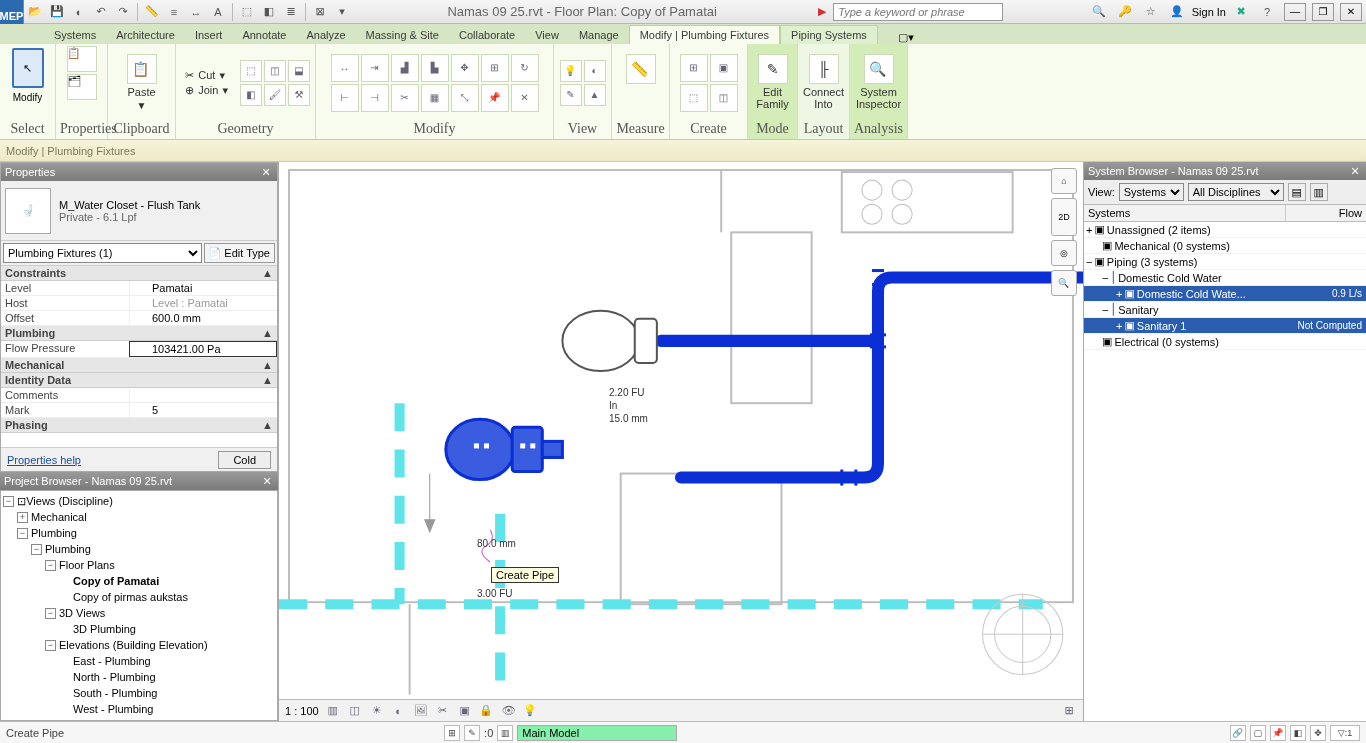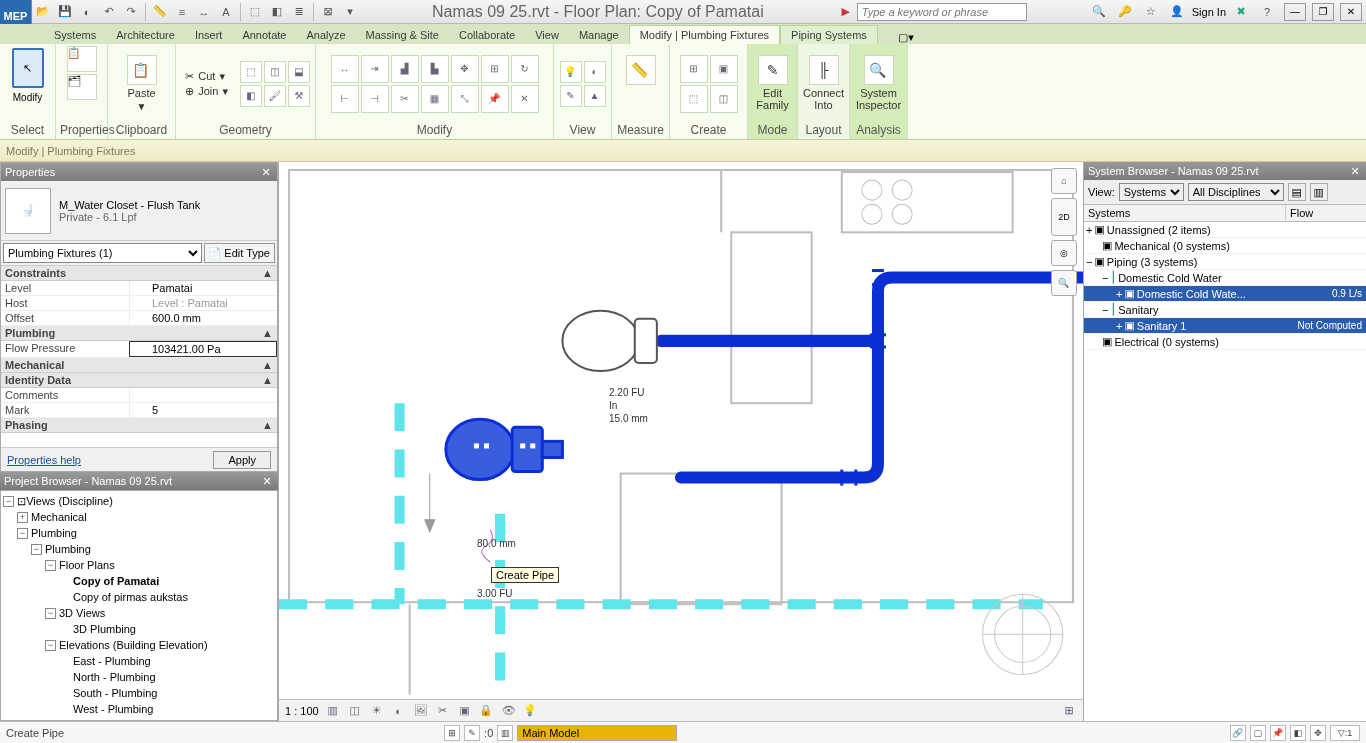--- a/index.html
+++ b/index.html
@@ -1,37 +1,37 @@
 <!DOCTYPE html>
 <html><head>
 <meta charset="utf-8">
 <style>
 *{box-sizing:border-box;margin:0;padding:0;font-family:"Segoe UI",Tahoma,sans-serif;font-size:11px;}
 body{background:#e8e8e8;width:1366px;height:743px;overflow:hidden;position:relative;}
 
 .qat{height:24px;background:linear-gradient(#f6f6f6,#e4e4e4);border-bottom:1px solid #b8b8b8;display:flex;align-items:center;}
-.qat .app-btn{width:32px;height:24px;background:#2a6ab0;color:#fff;font-weight:bold;display:flex;align-items:flex-end;justify-content:center;padding-bottom:2px;font-size:9px;border-right:1px solid #888;}
+.qat .app-btn{width:24px;height:24px;background:#2a6ab0;color:#fff;font-weight:bold;display:flex;align-items:flex-end;justify-content:center;padding-bottom:2px;font-size:9px;border-right:1px solid #888;}
 .qat .qbtn{width:22px;height:22px;display:inline-flex;align-items:center;justify-content:center;color:#555;cursor:pointer;}
 .qat .sep{width:1px;height:18px;background:#bbb;margin:0 3px;}
-.qat .title{flex:0 0 auto;margin:0 auto;color:#666;font-size:16px;padding:0 10px;}
+.qat .title{flex:0 0 auto;margin:0 auto;color:#666;font-size:13px;padding:0 10px;}
 .qat .search{width:170px;height:18px;border:1px solid #999;background:#fff;color:#999;font-style:italic;padding:0 4px;}
 .qat .right{margin-left:auto;display:flex;align-items:center;gap:4px;padding-right:4px;}
 .qat .winbtn{width:22px;height:18px;border:1px solid #999;display:inline-flex;align-items:center;justify-content:center;font-size:10px;margin-left:2px;}
 
 .tabs{height:20px;background:#d6e6c4;display:flex;align-items:flex-end;padding-left:44px;}
 .tab{padding:3px 10px;color:#3a3a3a;font-size:11px;cursor:pointer;}
 .tab.ctx{background:#dff0d0;border:1px solid #b8d49a;border-bottom:none;}
 .tab.ctx.active{background:#f7fcef;}
 
 .ribbon{height:96px;background:#f7fcef;border-bottom:1px solid #b8d49a;display:flex;}
 .panel{border-right:1px solid #cfe2bd;display:flex;flex-direction:column;align-items:center;padding:2px 4px 0;}
 .panel.mode{background:#d4ecb8;}
 .panel.analysis{background:#d4ecb8;}
 .panel .body{flex:1;display:flex;align-items:center;gap:2px;}
-.panel .label{font-size:12px;color:#555;padding:2px 0;text-align:center;width:100%;}
+.panel .label{font-size:14px;color:#555;padding:2px 0;text-align:center;width:100%;font-family:Liberation Serif, serif;}
 .bigbtn{width:42px;height:66px;display:flex;flex-direction:column;align-items:center;justify-content:flex-start;padding-top:4px;gap:2px;font-size:10px;text-align:center;color:#333;}
 .bigbtn .ic{width:30px;height:30px;border:1px solid #cbdab9;background:#fff;display:flex;align-items:center;justify-content:center;font-size:14px;}
 .smgrid{display:grid;grid-template-columns:repeat(3,22px);grid-auto-rows:22px;gap:2px;}
 .smgrid .c{border:1px solid #cbdab9;background:#fff;display:flex;align-items:center;justify-content:center;font-size:10px;color:#667;}
 .geom-txt{display:flex;flex-direction:column;gap:2px;margin-left:4px;}
 .geom-txt .row{display:flex;align-items:center;gap:4px;font-size:11px;color:#333;}
 
 .ctxbar{height:22px;background:linear-gradient(#f7f3da,#eeeac8);border-bottom:1px solid #cfcba0;display:flex;align-items:center;padding-left:6px;color:#7a7a5a;font-size:12px;}
 
 .main{display:flex;height:calc(743px - 24px - 20px - 96px - 22px - 22px);}
@@ -69,30 +69,30 @@
 .vcbar .ic{width:16px;height:16px;display:inline-flex;align-items:center;justify-content:center;color:#667;}
 .navwheel{position:absolute;top:6px;right:6px;display:flex;flex-direction:column;gap:4px;}
 .navwheel .w{width:26px;height:26px;border:1px solid #aaa;border-radius:3px;background:#f8f8f8;display:flex;align-items:center;justify-content:center;font-size:9px;}
 
 .rightcol{width:282px;display:flex;flex-direction:column;}
 .sb-toolbar{background:#eee;border-bottom:1px solid #bbb;padding:3px 4px;display:flex;align-items:center;gap:4px;}
 .sb-toolbar select{height:18px;border:1px solid #888;font-size:11px;}
 .sb-grid{flex:1;background:#fff;overflow:auto;}
 .sb-head{display:flex;background:#f2f2f2;border-bottom:1px solid #bbb;}
 .sb-head .c1{flex:1;padding:2px 4px;border-right:1px solid #ccc;}
-.sb-head .c2{width:80px;padding:2px 4px;}
+.sb-head .c2{width:80px;padding:2px 4px;text-align:right;}
 .sb-row{display:flex;border-bottom:1px solid #f2f2f2;height:16px;align-items:center;}
 .sb-row.sel{background:#2a5db0;color:#fff;}
 .sb-row .c1{flex:1;padding:0 2px;display:flex;align-items:center;gap:2px;}
 .sb-row .c2{width:80px;padding:0 4px;text-align:right;font-size:10px;}
 
 .status{position:absolute;bottom:0;left:0;right:0;height:22px;background:#f6f6f6;border-top:1px solid #bbb;display:flex;align-items:center;padding:0 6px;font-size:11px;color:#444;}
 .status .grp{display:flex;align-items:center;gap:4px;margin-left:12px;}
 .status .ic{width:16px;height:16px;border:1px solid #bbb;background:#fff;display:inline-flex;align-items:center;justify-content:center;font-size:9px;}
-.status input{height:16px;border:1px solid #aaa;background:#eab308;padding:0 4px;}
+.status input{height:16px;border:1px solid #aaa;background:#86efac;padding:0 4px;}
 .arrow-sel{width:32px;height:40px;border:2px solid #3a72b8;background:#dce9f7;border-radius:2px;display:flex;align-items:center;justify-content:center;margin:2px;}
 </style>
 </head>
 <body>
 
 <div class="qat">
   <div class="app-btn">
       <span>MEP</span>
     </div>
   <span class="qbtn">📂</span>
@@ -330,21 +330,21 @@
             <div class="k">Mark</div>
             <div class="v">5</div>
           </div>
         <div class="cat">
             <span>Phasing</span>
             <span style="margin-left:auto">▲</span>
           </div>
       </div>
       <div class="foot">
         <a>Properties help</a>
-        <button>Apply</button>
+        <button>Cold</button>
       </div>
     </div>
 
     <div class="pane-hdr">
       <span>Project Browser - Namas 09 25.rvt</span>
         <span class="x">✕</span>
     </div>
     <div class="pbrowser">
       <div class="tree">
         <div class="nd"><span class="tw">−</span>⊡ <span>Views (Discipline)</span></div>

